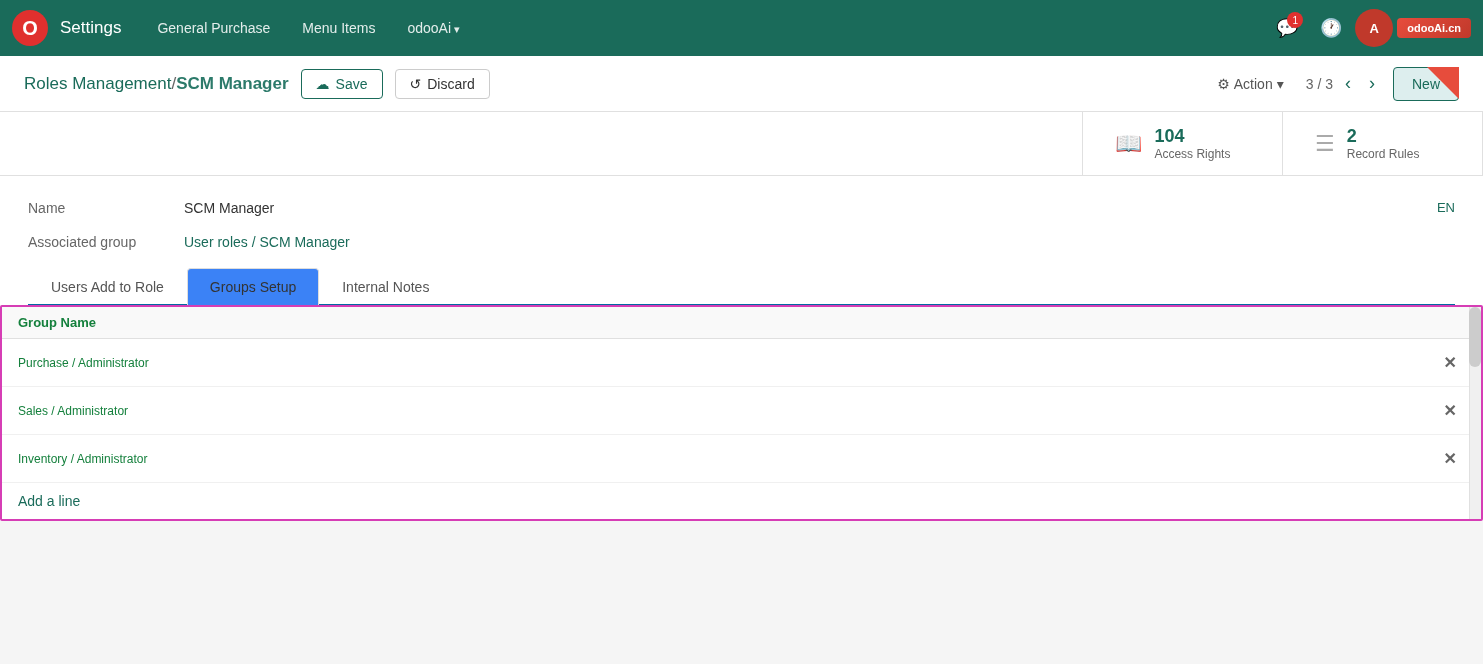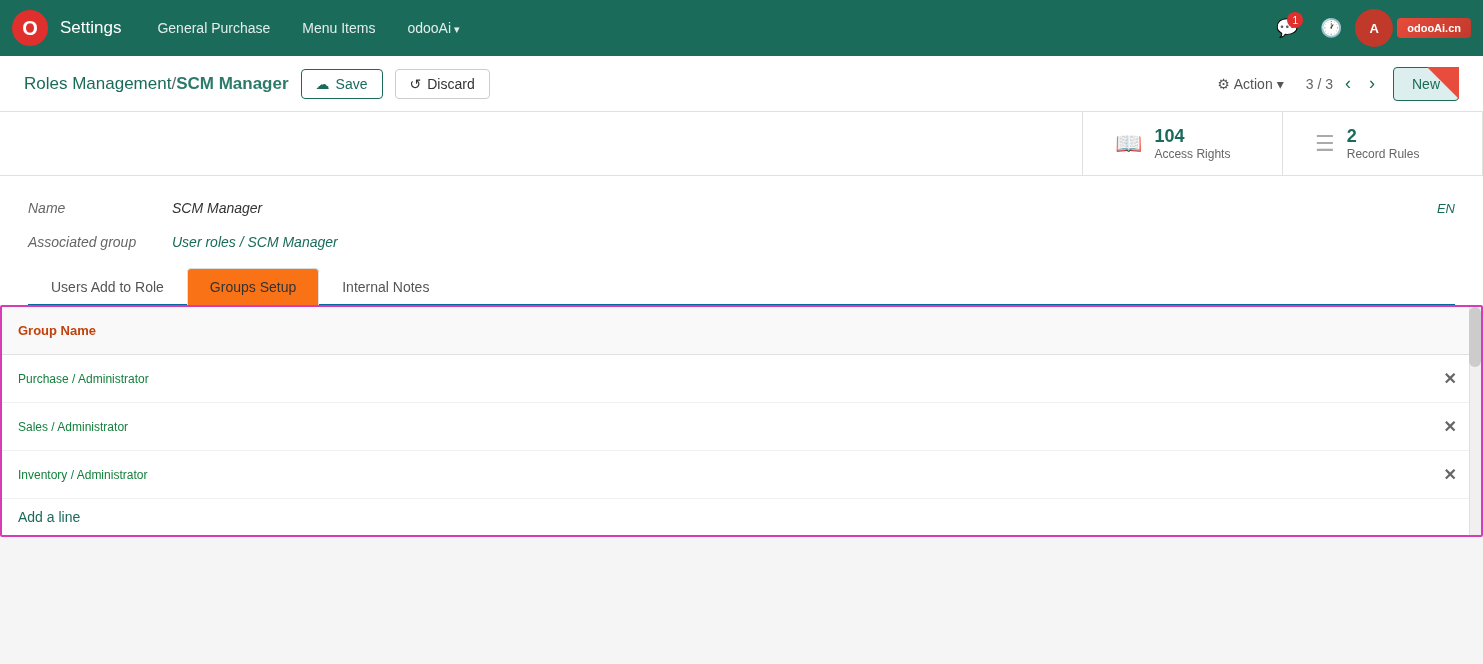--- a/index.html
+++ b/index.html
@@ -138,23 +138,22 @@
     .stat-label { font-size: 12px; color: #666; }
 
     
     .main-content {
       background: white;
       padding: 24px 28px 0;
     }
 
     
     .form-row {
-      display: flex; align-items: center; gap: 4px;
+      display: flex; align-items: flex-start; gap: 16px;
       margin-bottom: 18px;
-      font-style: italic;
     }
     .form-label {
       color: #666; font-size: 14px; min-width: 140px;
     }
     .form-value { color: #333; font-size: 14px; }
     .form-link { color: #1a6b5a; cursor: pointer; text-decoration: none; }
     .lang-badge {
       margin-left: auto; color: #1a6b5a; font-size: 13px; font-weight: 500; cursor: pointer;
     }
 
@@ -169,41 +168,41 @@
       cursor: pointer;
       font-size: 14px;
       color: #555;
       border: 1px solid transparent;
       border-bottom: none;
       border-radius: 4px 4px 0 0;
       margin-bottom: -1px;
       background: transparent;
     }
     .tab.active {
-      background: #f97316;
+      background: #3b82f6;
       border-color: #ddd;
       color: #333;
       font-weight: 500;
     }
 
     
     .table-container {
       border: 2px solid #d63db5;
       border-radius: 2px;
       margin: 0 -28px;
       margin-top: 0;
       overflow: hidden;
       position: relative;
       background: white;
     }
     .table-header {
       background: #f9f9f9;
-      padding: 16px 16px;
+      padding: 8px 16px;
       font-weight: 600;
-      color: #c2410c;
+      color: #15803d;
       font-size: 13px;
       border-bottom: 1px solid #e0e0e0;
     }
     .table-row {
       display: flex;
       align-items: center;
       padding: 12px 16px;
       border-bottom: 1px solid #f0f0f0;
       background: white;
     }

